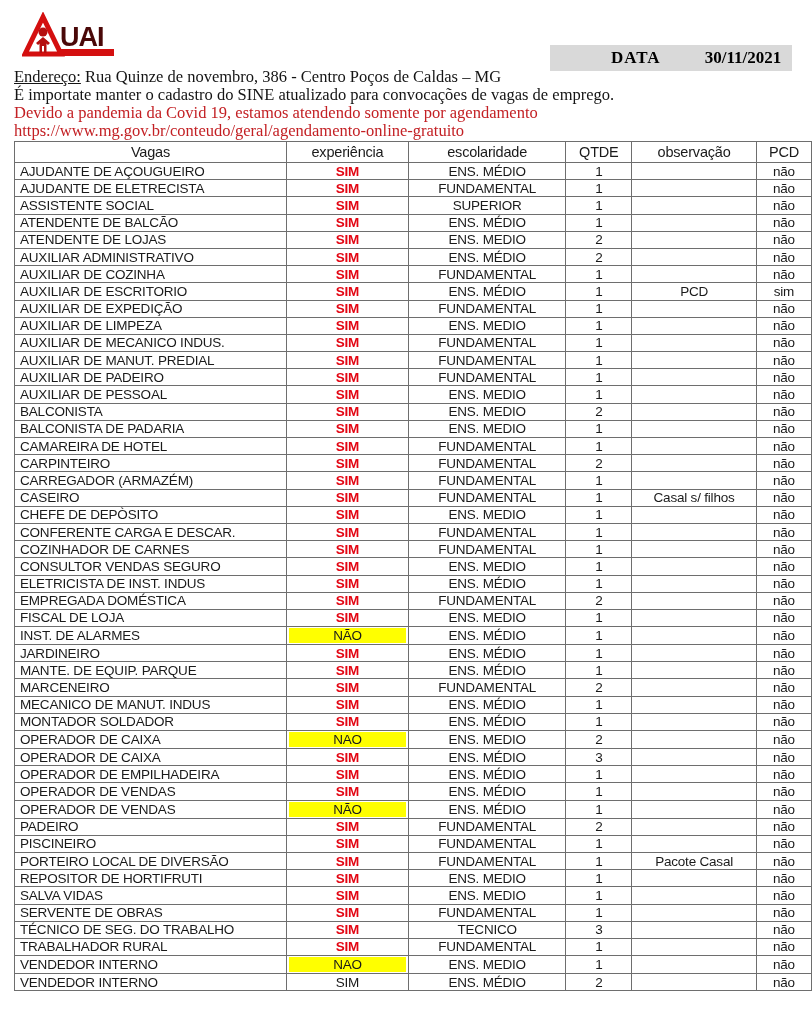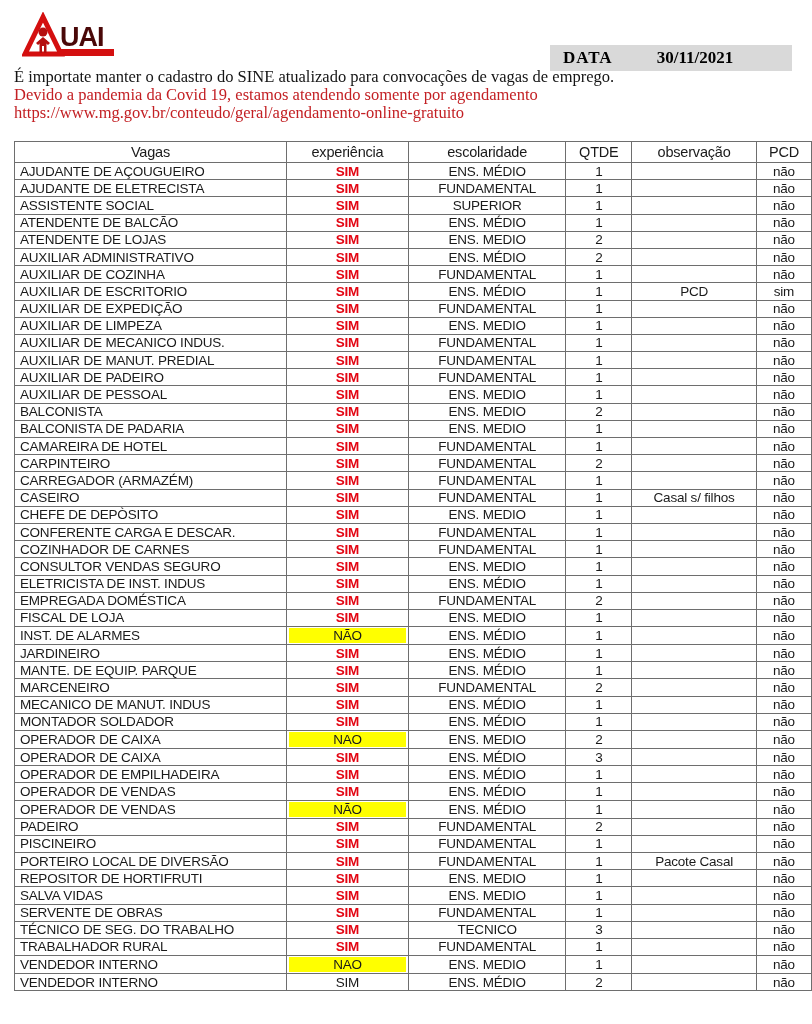--- a/index.html
+++ b/index.html
@@ -18,20 +18,21 @@
 
   
   .date-box {
     position: absolute; left: 550px; top: 45px;
     width: 242px; height: 26px;
     background: var(--date-bg, #d9d9d9);
     display: flex; align-items: center;
     font-weight: bold; font-size: 17px;
     font-family: "Liberation Serif", serif;
     color: #000;
+    padding-left: 48px;
   }
   .date-label { margin-left: 13px; letter-spacing: 1px; }
   .date-value { margin-left: 44px; }
 
   
   .intro {
     position: absolute; left: 14px; top: 68px;
     font-size: 16.5px; line-height: 18px; color: #141414;
     white-space: nowrap;
   }
@@ -82,20 +83,21 @@
     <rect x="38" y="37" width="54" height="7" fill="#d40f0f"></rect>
   </svg>
 </div>
 
 <div class="date-box">
   <span class="date-label">DATA</span>
   <span class="date-value">30/11/2021</span>
 </div>
 
 <div class="intro">
+  <div><span class="addr-label">Endereço:</span><span> Rua Quinze de novembro, 386 - Centro Poços de Caldas – MG</span></div>
   <div>É importate manter o cadastro do SINE atualizado para convocações de vagas de emprego.</div>
   <div class="red">Devido a pandemia da Covid 19, estamos atendendo somente por agendamento</div>
   <div class="red">https://www.mg.gov.br/conteudo/geral/agendamento-online-gratuito</div>
 </div>
 
 <table class="vtable">
   <colgroup>
     <col class="col-vaga">
       <col class="col-exp">
       <col class="col-esc">

